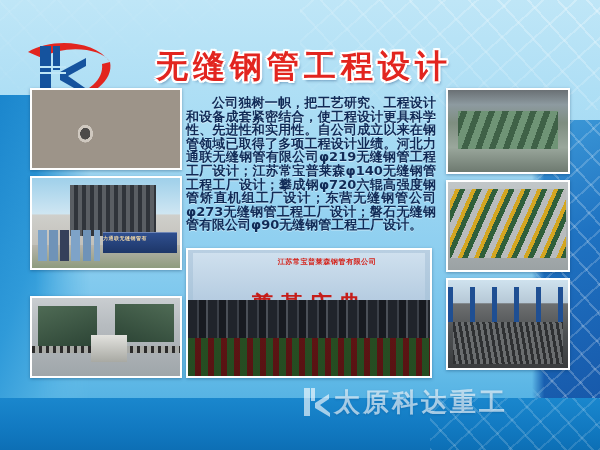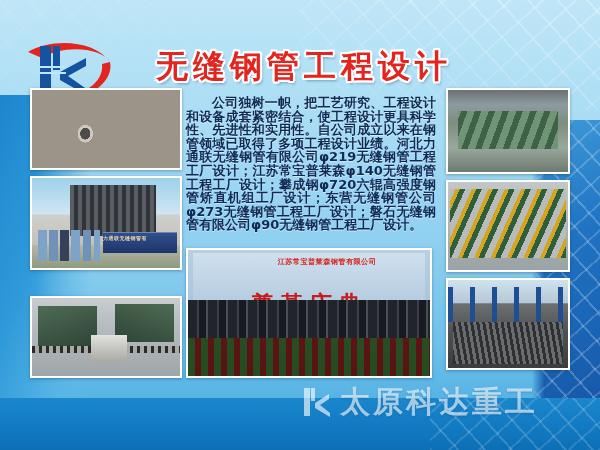--- a/index.html
+++ b/index.html
@@ -153,23 +153,23 @@
   #p-shop3 .inner{
     background:linear-gradient(180deg,#cfe2ee 0%,#b6c8d6 26%,#6d6f70 27%,#4e5153 60%,#3a3c3e 100%);
   }
   #p-shop3 .cols{position:absolute;left:0;top:8%;width:100%;height:40%;
     background:repeating-linear-gradient(90deg,#1f4f93 0 5px,transparent 5px 22px);}
   #p-shop3 .bed{position:absolute;left:4%;bottom:4%;width:92%;height:48%;
     background:repeating-linear-gradient(80deg,#2e3032 0 3px,#6a6d6f 3px 6px);}
   
   #watermark{
     position:absolute;left:300px;top:378px;width:300px;height:48px;
-    display:flex;align-items:center;gap:6px;
+    display:flex;align-items:center;
     color:rgba(255,255,255,.62);
-    font-size:30px;font-weight:bold;letter-spacing:3px;white-space:nowrap;
+    font-size:26px;font-weight:bold;letter-spacing:3px;white-space:nowrap;
     text-shadow:0 1px 2px rgba(0,60,120,.25);
   }
   #wm-mark{width:34px;height:34px;flex:0 0 34px;}
   
   #bottom-band{
     position:absolute;left:0;bottom:0;width:600px;height:52px;
     background:linear-gradient(180deg,#1a87cd 0%,#127ac2 55%,#0d6fb5 100%);
   }
   #bottom-band-grid{
     position:absolute;left:430px;bottom:0;width:170px;height:52px;

